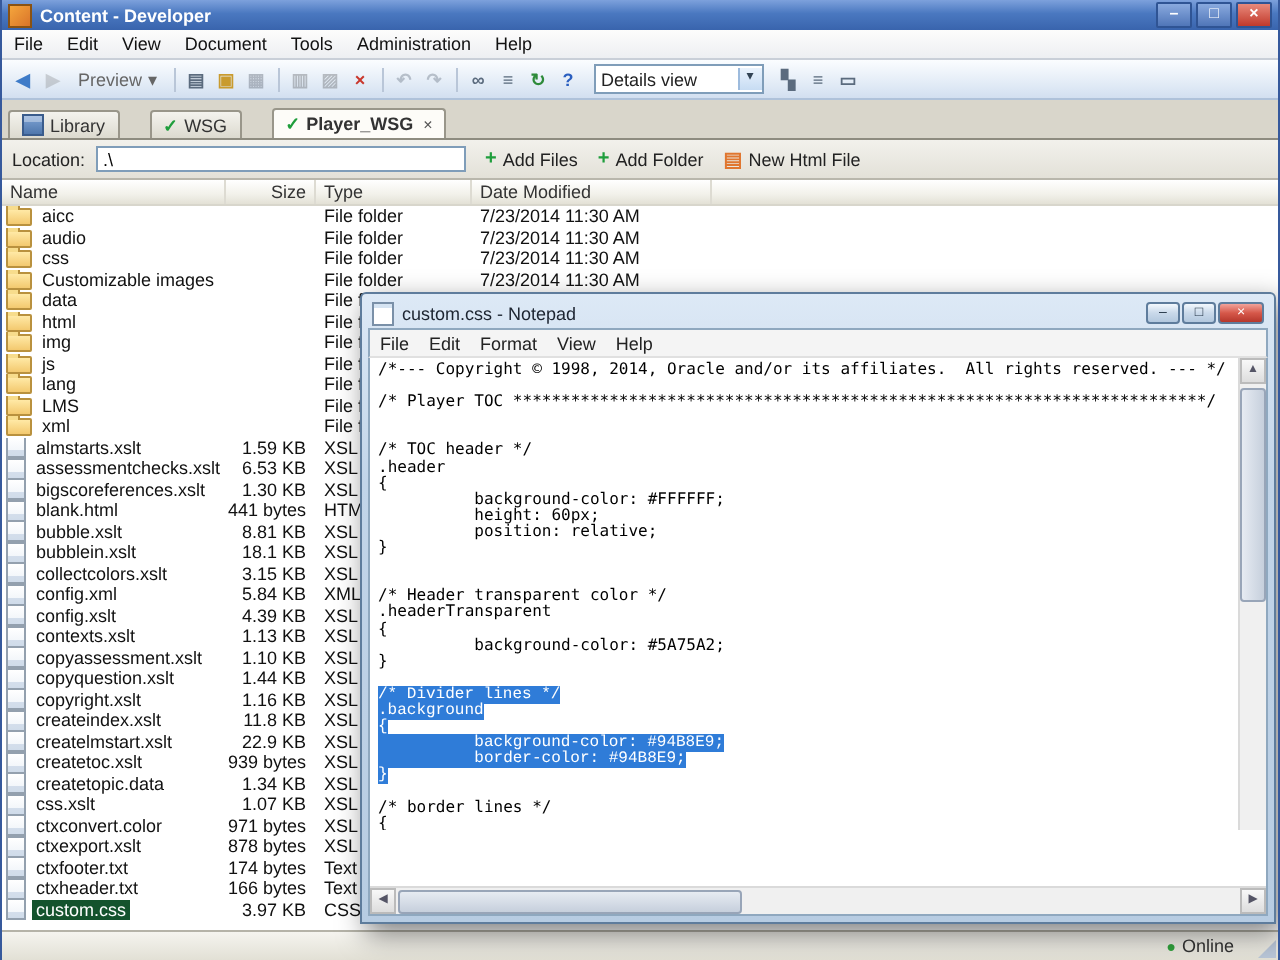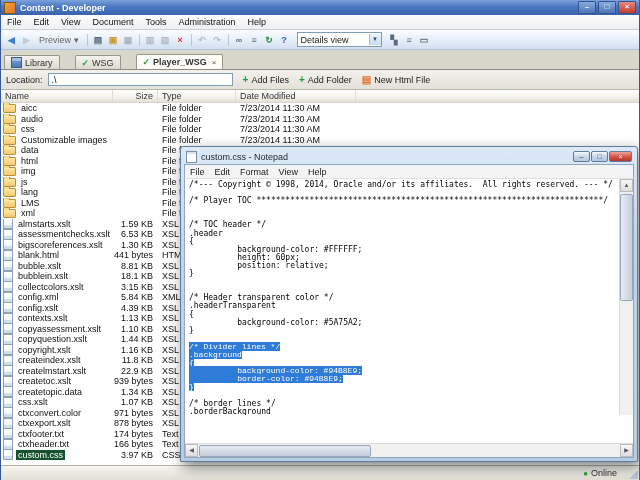--- a/index.html
+++ b/index.html
@@ -572,21 +572,20 @@
             <div class="np-line"><span>}</span></div>
             <div class="np-line"><span></span></div>
             <div class="np-line"><span class="sel">/* Divider lines */</span></div>
             <div class="np-line"><span class="sel">.background</span></div>
             <div class="np-line"><span class="sel">{</span></div>
             <div class="np-line"><span class="sel">	background-color: #94B8E9;</span></div>
             <div class="np-line"><span class="sel">	border-color: #94B8E9;</span></div>
             <div class="np-line"><span class="sel">}</span></div>
             <div class="np-line"><span></span></div>
             <div class="np-line"><span>/* border lines */</span></div>
-            <div class="np-line"><span>.borderBackground</span></div>
             <div class="np-line"><span>{</span></div>
             <div class="np-line"><span>	border-color: #94B8E9;</span></div>
             <div class="np-line"><span>	border-width: 5px;</span></div>
             <div class="np-line"><span>}</span></div>
           </div>
         <div class="np-vscroll">
           <span class="np-arrow">▲</span>
           <span class="np-vthumb"></span>
         </div>
       </div>

